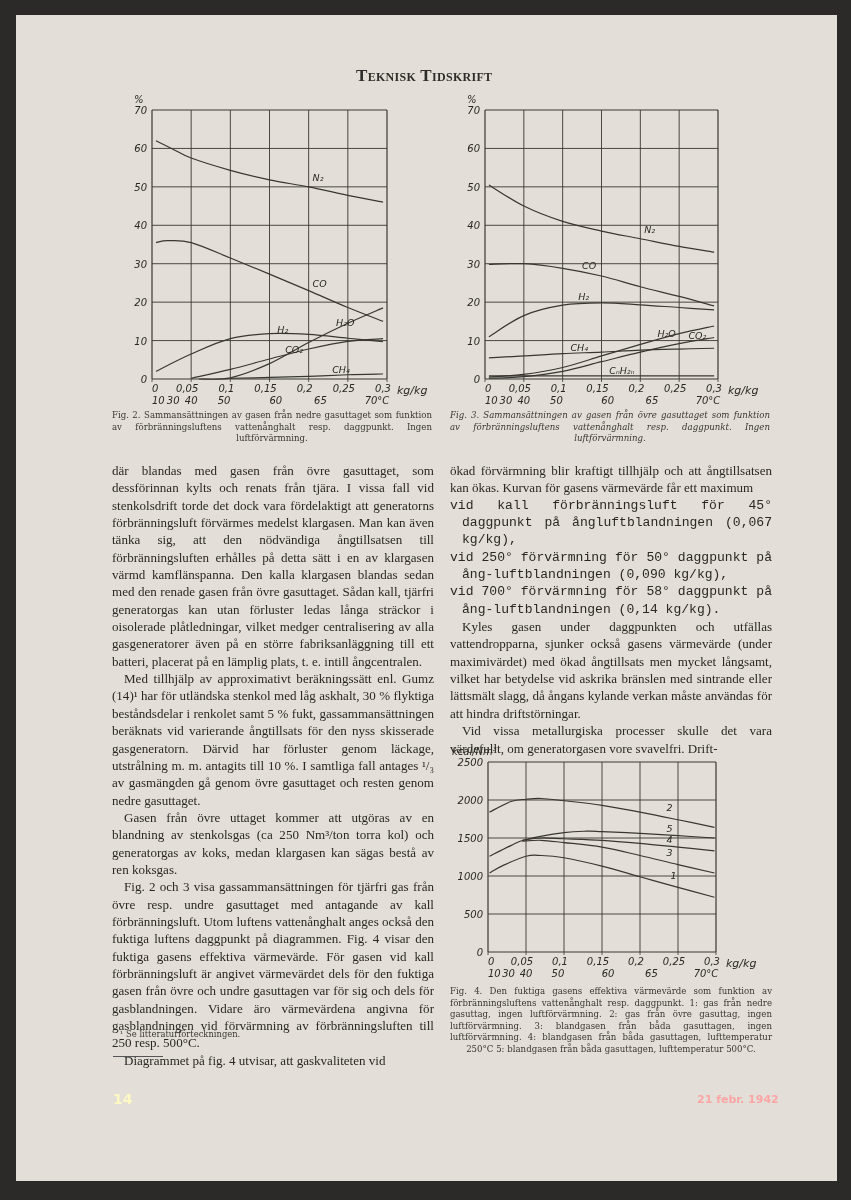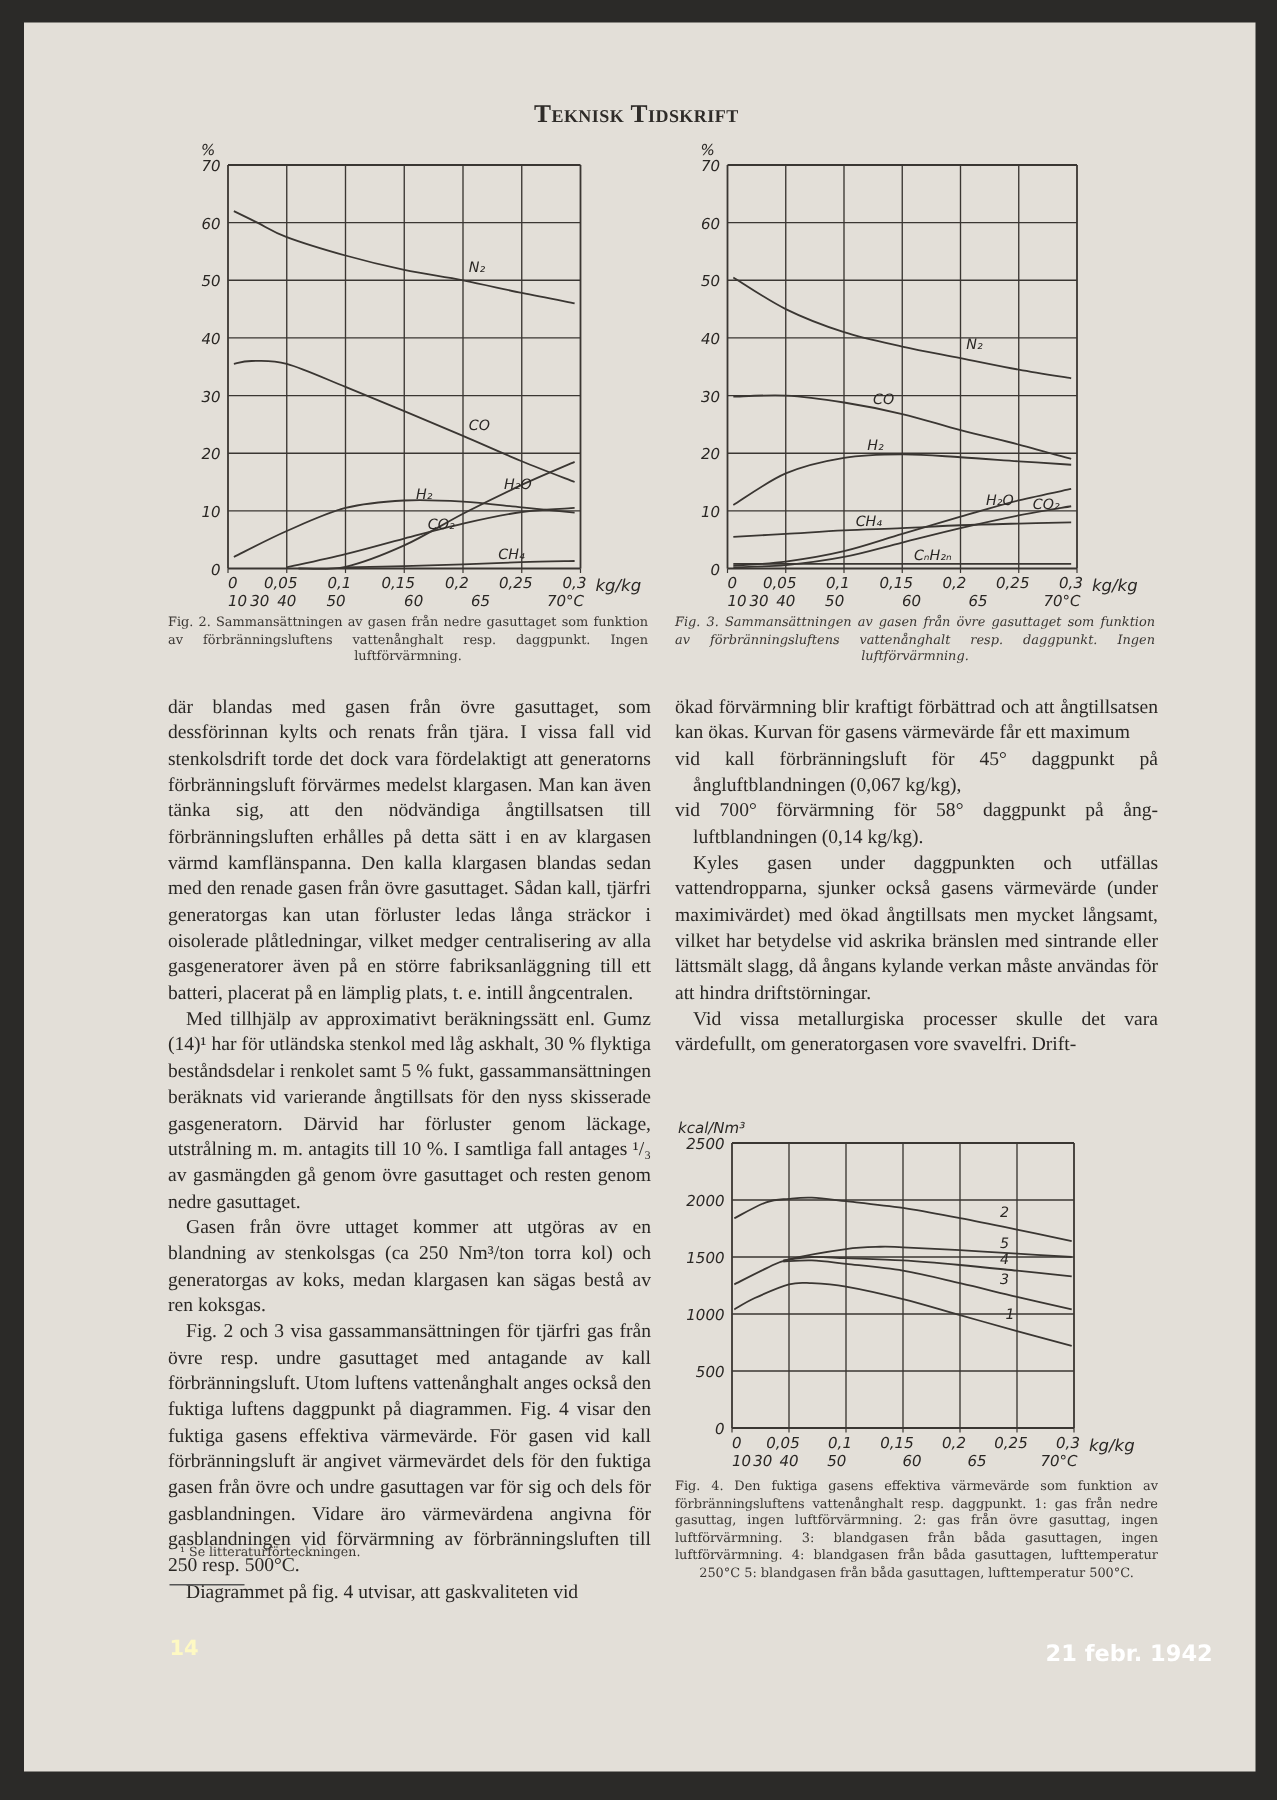--- a/index.html
+++ b/index.html
@@ -6,25 +6,25 @@
   body { width:851px; height:1200px; background:#2b2a28; position:relative; overflow:hidden; }
   .page { position:absolute; left:16px; top:15px; width:821px; height:1166px; background:#e3dfd8; }
   .journal-title { position:absolute; left:356px; top:66px; font-family:"Liberation Serif", serif; font-weight:bold; font-variant:small-caps; font-size:17px; letter-spacing:0.3px; color:#2f2c29;text-align:center; }
   .chart { position:absolute; }
   .chart svg { overflow:visible; }
   .chart text { font-family:"DejaVu Sans", sans-serif; font-style:italic; fill:#2a2724; }
   .caption { position:absolute; font-family:"DejaVu Serif", serif; font-size:8.6px; line-height:11.6px; color:#3a3632; text-align:justify; text-align-last:center; }
   .col { position:absolute; font-family:"Liberation Serif", "DejaVu Serif", serif; font-size:13.05px; line-height:17.35px; color:#2a2724; text-align:justify; }
   .col p { margin:0; text-indent:12px; }
   .col p.noindent { text-indent:0; }
-  .col p.hang { text-indent:-12px; padding-left:12px; }
+  .col p.hang { text-indent:-12px; padding-left:12px;font-family:Liberation Mono, monospace; }
   .footnote-rule { position:absolute; left:113px; top:1056px; width:50px; border-top:1px solid #555; }
   .footnote { position:absolute; left:120px; top:1029px; font-family:"DejaVu Serif", serif; font-size:8.4px; color:#3a3632; }
   .folio-left { position:absolute; left:113px; top:1091px; font-family:"DejaVu Sans", sans-serif; font-weight:bold; font-size:14px; color:#fef9c3; }
-  .folio-right { position:absolute; left:697px; top:1093px; font-family:"DejaVu Sans", sans-serif; font-weight:bold; font-size:15px; color:#ffffff; }
+  .folio-right { position:absolute; left:697px; top:1093px; font-family:"DejaVu Sans", sans-serif; font-weight:bold; font-size:11px; color:#fca5a5; }
 </style>
 </head>
 <body>
 
 <div class="page"></div>
 
 <div class="journal-title">Teknisk Tidskrift</div>
 
 <div class="chart" style="left:110px; top:90px;">
   <svg id="fig2-svg" width="330" height="310">
@@ -161,22 +161,23 @@
   <p>Med tillhjälp av approximativt beräkningssätt enl. Gumz (14)¹ har för utländska stenkol med låg askhalt, 30 % flyktiga beståndsdelar i renkolet samt 5 % fukt, gassammansättningen beräknats vid varierande ångtillsats för den nyss skisserade gasgeneratorn. Därvid har förluster genom läckage, utstrålning m. m. antagits till 10 %. I samtliga fall antages ¹/₃ av gasmängden gå genom övre gasuttaget och resten genom nedre gasuttaget.</p>
   <p>Gasen från övre uttaget kommer att utgöras av en blandning av stenkolsgas (ca 250 Nm³/ton torra kol) och generatorgas av koks, medan klargasen kan sägas bestå av ren koksgas.</p>
   <p>Fig. 2 och 3 visa gassammansättningen för tjärfri gas från övre resp. undre gasuttaget med antagande av kall förbränningsluft. Utom luftens vattenånghalt anges också den fuktiga luftens daggpunkt på diagrammen. Fig. 4 visar den fuktiga gasens effektiva värmevärde. För gasen vid kall förbränningsluft är angivet värmevärdet dels för den fuktiga gasen från övre och undre gasuttagen var för sig och dels för gasblandningen. Vidare äro värmevärdena angivna för gasblandningen vid förvärmning av förbränningsluften till 250 resp. 500°C.</p>
   <p>Diagrammet på fig. 4 utvisar, att gaskvaliteten vid</p>
 </div>
 
 <div class="footnote-rule"></div>
 <div class="footnote">¹ Se litteraturförteckningen.</div>
 
 <div class="col" style="left:450px; top:462px; width:322px;">
-  <p class="noindent">ökad förvärmning blir kraftigt förbättrad och att ångtillsatsen kan ökas. Kurvan för gasens värmevärde får ett maximum</p>
+  <p class="noindent">ökad förvärmning blir kraftigt tillhjälp och att ångtillsatsen kan ökas. Kurvan för gasens värmevärde får ett maximum</p>
   <p class="hang">vid kall förbränningsluft för 45° daggpunkt på ångluftblandningen (0,067 kg/kg),</p>
+  <p class="hang">vid 250° förvärmning för 50° daggpunkt på ång-luftblandningen (0,090 kg/kg),</p>
   <p class="hang">vid 700° förvärmning för 58° daggpunkt på ång-luftblandningen (0,14 kg/kg).</p>
   <p>Kyles gasen under daggpunkten och utfällas vattendropparna, sjunker också gasens värmevärde (under maximivärdet) med ökad ångtillsats men mycket långsamt, vilket har betydelse vid askrika bränslen med sintrande eller lättsmält slagg, då ångans kylande verkan måste användas för att hindra driftstörningar.</p>
   <p>Vid vissa metallurgiska processer skulle det vara värdefullt, om generatorgasen vore svavelfri. Drift-</p>
 </div>
 
 <div class="chart" style="left:450px; top:742px;">
   <svg id="fig4-svg" width="330" height="240">
       <line x1="38" y1="20" x2="38" y2="210" stroke="#3a3632" stroke-width="1.2"></line>
       <line x1="76" y1="20" x2="76" y2="210" stroke="#3a3632" stroke-width="0.9"></line>
       <line x1="114.00000000000001" y1="20" x2="114.00000000000001" y2="210" stroke="#3a3632" stroke-width="0.9"></line>

